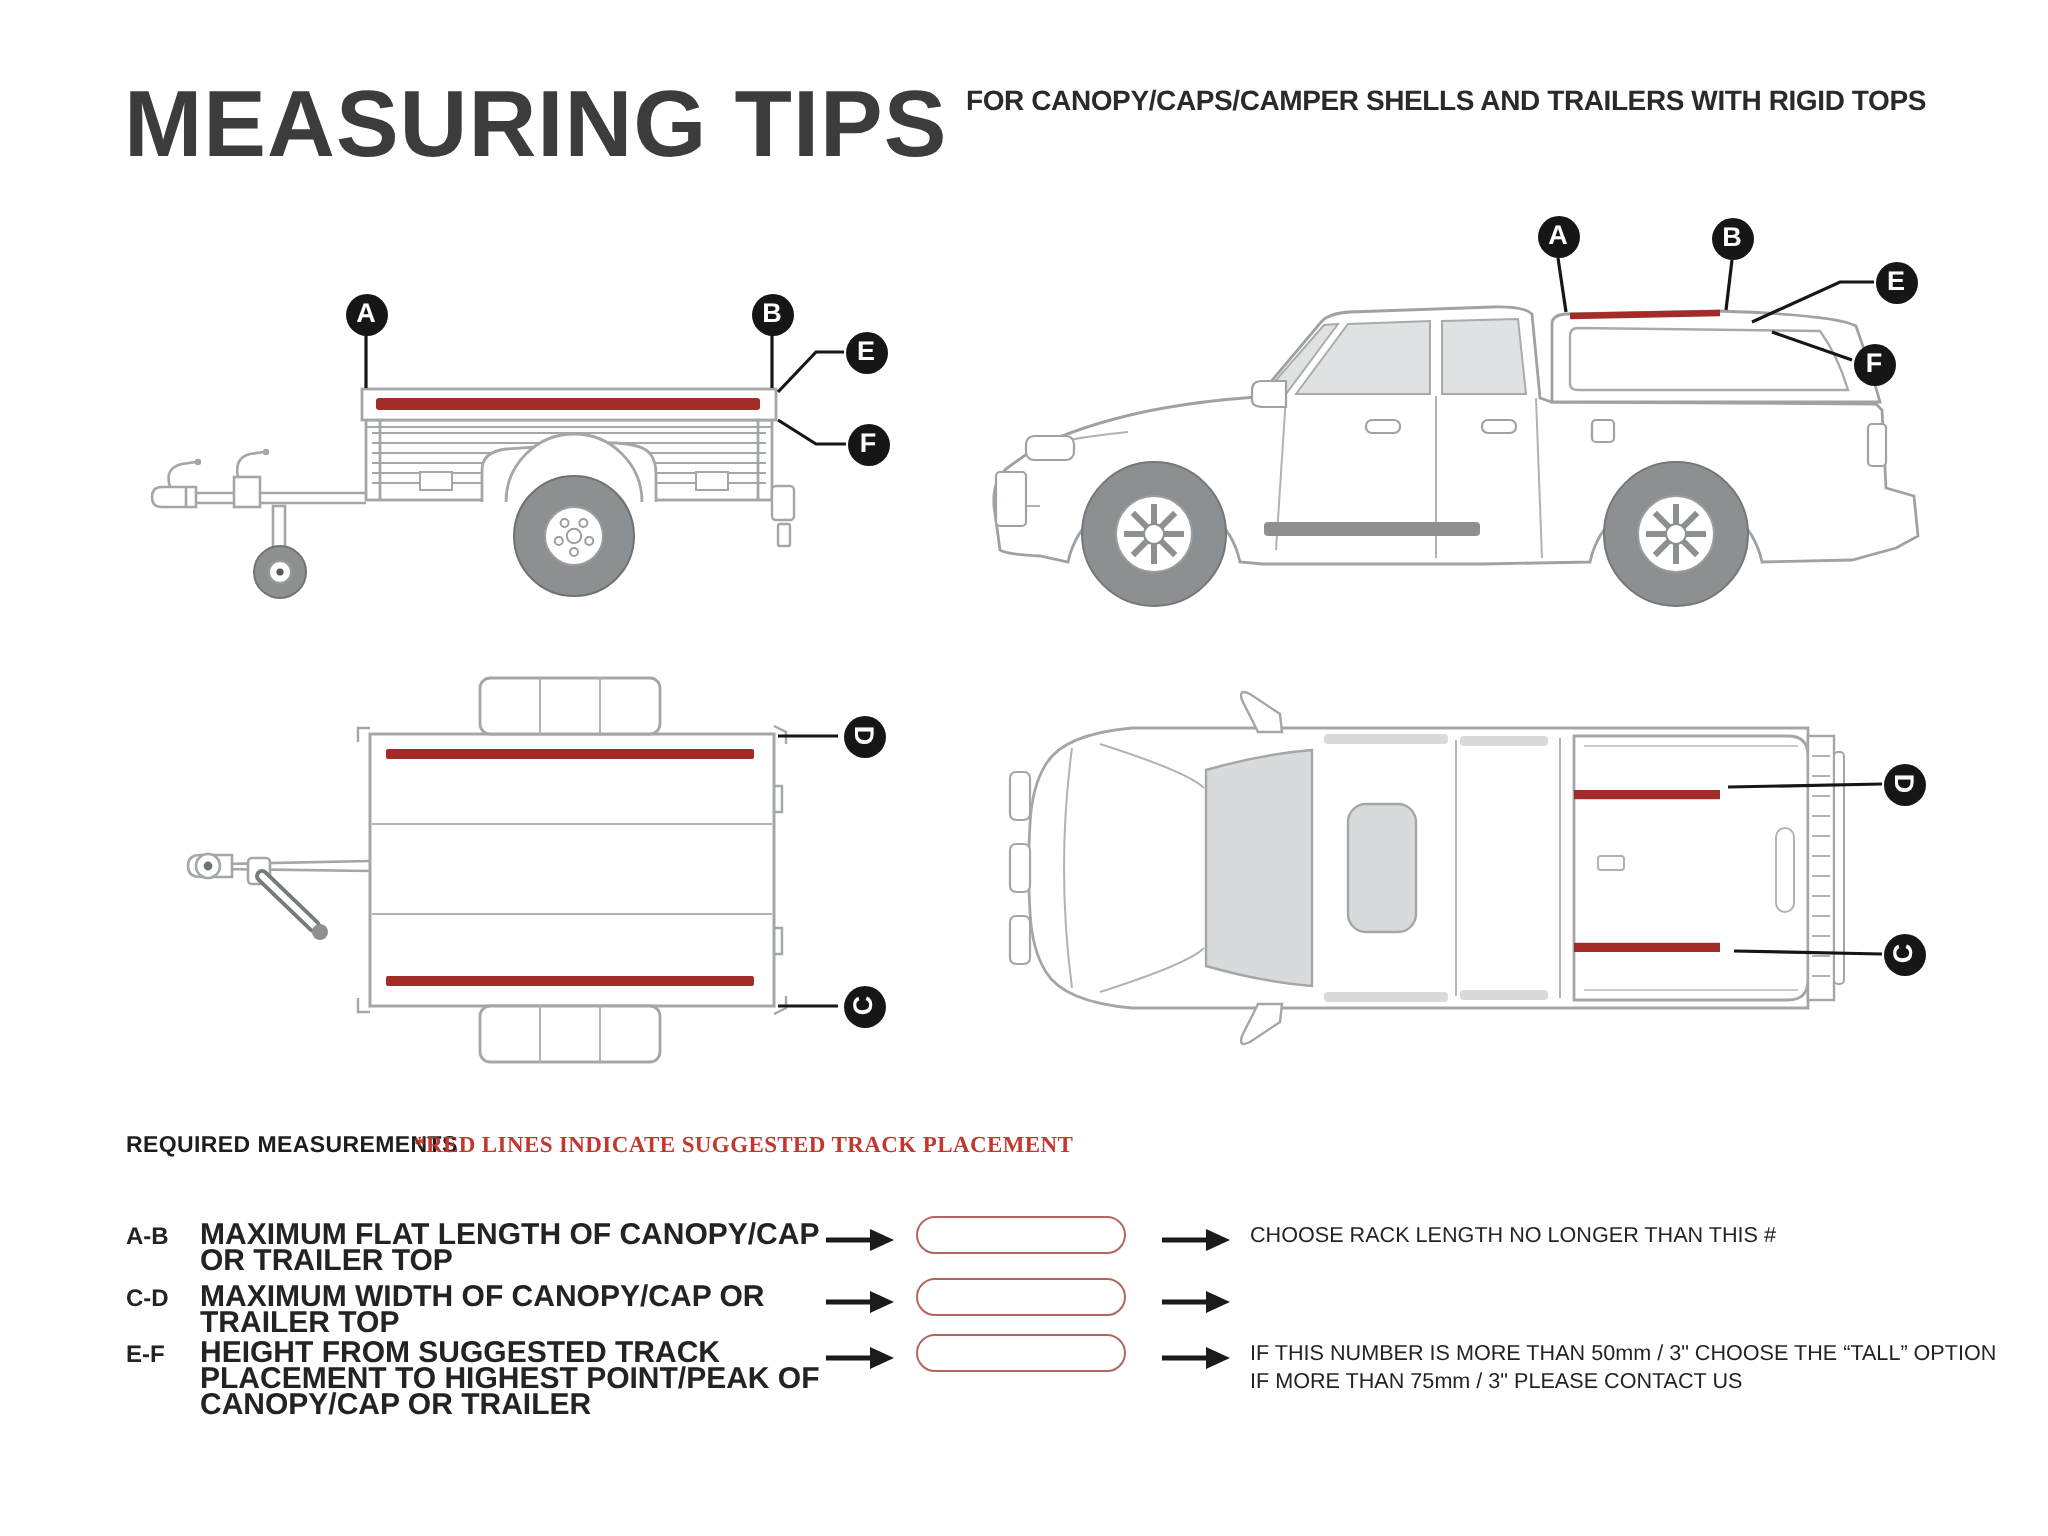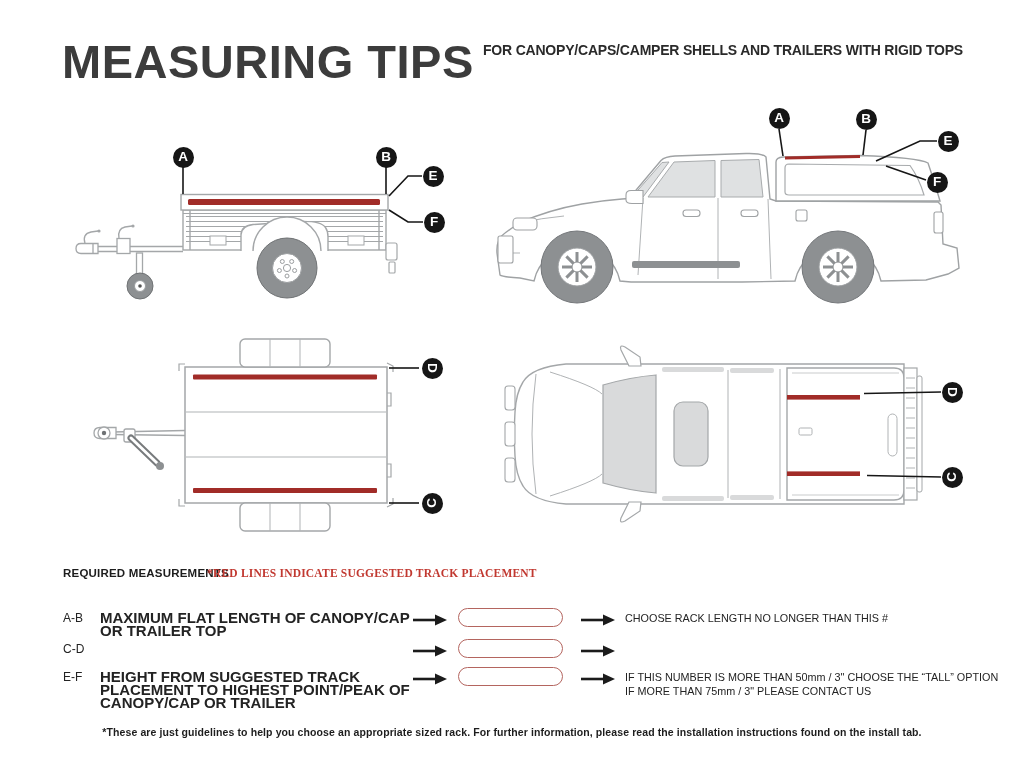--- a/index.html
+++ b/index.html
@@ -21,21 +21,21 @@
   .marker span { display:block; line-height:1; }
   .rot-cw span { transform:rotate(90deg); }
   .rot-ccw span { transform:rotate(-90deg); }
 
   .legend-heading { position:absolute; left:63px; top:567px; font-size:11.5px; font-weight:700;
                     letter-spacing:0.2px; color:#1d1d1d; }
   .legend-note { position:absolute; left:207px; top:567px; font-size:11.5px; font-weight:700;
                  letter-spacing:0.2px; color:var(--note-red,#c13830);font-family:Liberation Serif, serif; }
 
   .lrow { position:absolute; left:0; width:1024px; height:40px; }
-  .lrow .key  { position:absolute; left:63px;  top:4px; font-size:12px; font-weight:400; }
+  .lrow .key  { position:absolute; left:63px;  top:4px; font-size:12px; font-weight:700; }
   .lrow .desc { position:absolute; left:100px; top:4px; width:312px; font-size:15px;
                 font-weight:700; line-height:13px; }
   .lrow .arrow1 { position:absolute; left:413px; top:7px; }
   .lrow .arrow2 { position:absolute; left:581px; top:7px; }
   .lrow .pill { position:absolute; left:458px; top:1px; width:105px; height:19px;
                 border:1.4px solid var(--pill-border,#b4655f); border-radius:10px; background:#fff; }
   .lrow .res  { position:absolute; left:625px; top:4px; width:396px; font-size:10.8px;
                 font-weight:400; line-height:14px; }
 
   .footnote { position:absolute; left:0; top:726px; width:1024px; text-align:center;
@@ -301,20 +301,21 @@
     <div class="pill"></div>
     <svg class="arrow2" width="34" height="12">
       <line x1="0" y1="6" x2="23" y2="6" stroke="#1b1b1b" stroke-width="2.6"></line>
       <polygon points="22,0.5 34,6 22,11.5" fill="#1b1b1b"></polygon>
     </svg>
     <div class="res">CHOOSE RACK LENGTH NO LONGER THAN THIS #</div>
   </div>
 
   <div class="lrow" style="top:638px">
     <div class="key">C-D</div>
+    <div class="desc">MAXIMUM WIDTH OF CANOPY/CAP OR TRAILER TOP</div>
     <svg class="arrow1" width="34" height="12">
       <line x1="0" y1="6" x2="23" y2="6" stroke="#1b1b1b" stroke-width="2.6"></line>
       <polygon points="22,0.5 34,6 22,11.5" fill="#1b1b1b"></polygon>
     </svg>
     <div class="pill"></div>
     <svg class="arrow2" width="34" height="12">
       <line x1="0" y1="6" x2="23" y2="6" stroke="#1b1b1b" stroke-width="2.6"></line>
       <polygon points="22,0.5 34,6 22,11.5" fill="#1b1b1b"></polygon>
     </svg>
   </div>
@@ -330,14 +331,13 @@
     <svg class="arrow2" width="34" height="12">
       <line x1="0" y1="6" x2="23" y2="6" stroke="#1b1b1b" stroke-width="2.6"></line>
       <polygon points="22,0.5 34,6 22,11.5" fill="#1b1b1b"></polygon>
     </svg>
     <div class="res">
       <div>IF THIS NUMBER IS MORE THAN 50mm / 3" CHOOSE THE “TALL” OPTION</div>
       <div>IF MORE THAN 75mm / 3" PLEASE CONTACT US</div>
     </div>
   </div>
 
-  <div class="footnote">*These are just guidelines to help you choose an appropriate sized rack. For further information, please read the installation instructions found on the install tab.</div>
 </div>
 
 </body></html>

